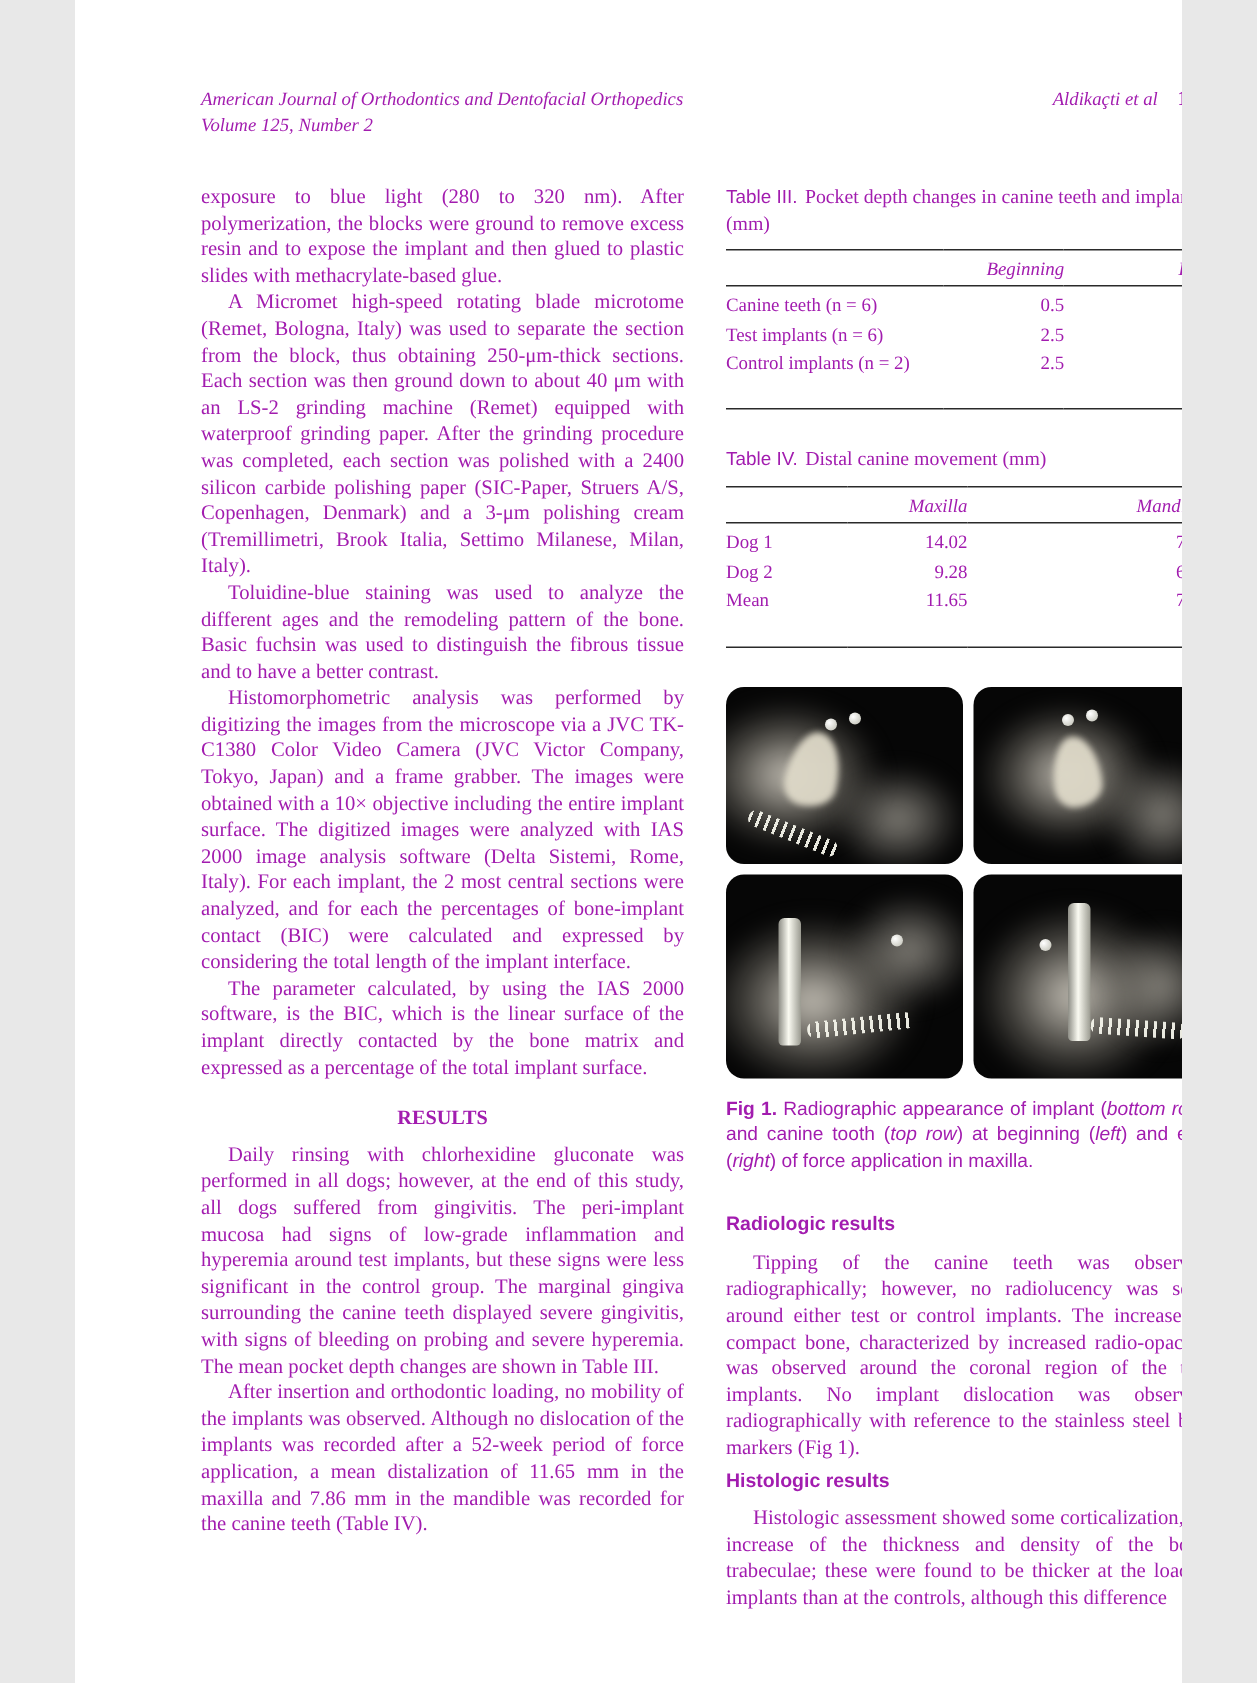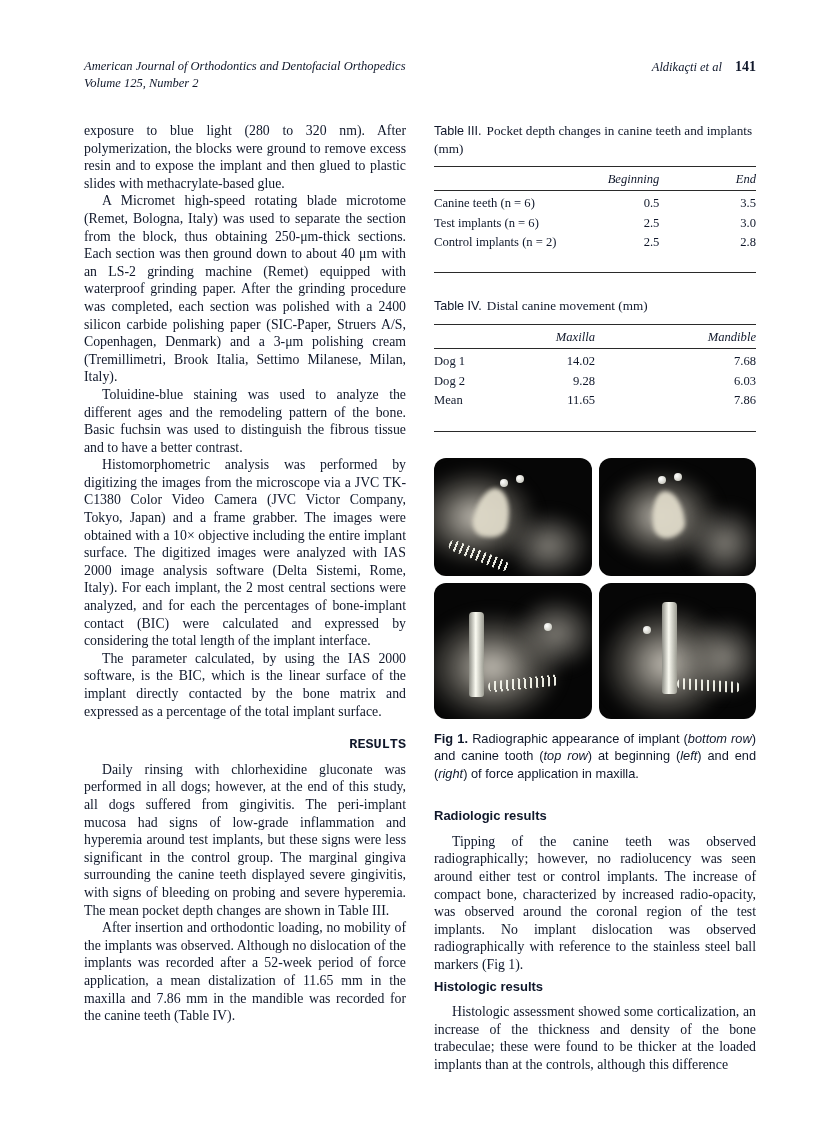--- a/index.html
+++ b/index.html
@@ -1,39 +1,39 @@
 <!DOCTYPE html>
 <html><head>
 <meta charset="utf-8">
 <style>
   html,body{margin:0;padding:0;background:#e8e8e8;}
   .page{
-    position:relative;width:838px;height:1122px;background:#ffffff;
-    font-family:"Liberation Serif", serif;color:#0f172a;overflow:hidden;margin:0 auto;
+    position:relative;width:738px;height:1122px;background:#ffffff;
+    font-family:"Liberation Serif", serif;color:#a21caf;overflow:hidden;margin:0 auto;
   }
   
   .header{
     position:absolute;top:58px;left:84px;width:672px;
     display:flex;justify-content:space-between;align-items:flex-start;
     font-size:12.5px;line-height:1.35;
   }
   .journal-block{font-style:italic;}
   .author-block{font-style:italic;white-space:nowrap;}
   .page-num{font-style:normal;font-weight:bold;font-size:14px;margin-left:10px;}
   
   .columns{
     position:absolute;top:122px;left:84px;width:672px;
     display:flex;gap:28px;
   }
   .col{width:322px;font-size:13.8px;line-height:17.6px;text-align:justify;}
   .para{margin:0;}
   .para.indent{text-indent:18px;}
   .heading-main{
-    font-family:Liberation Mono, monospace;font-weight:bold;
-    font-size:13.5px;margin:16px 0 7px 0;text-align:right;
+    font-family:Liberation Serif, serif;font-weight:bold;
+    font-size:13.5px;margin:16px 0 7px 0;text-align:center;
   }
   .heading-sub{
     font-family:"Liberation Sans", sans-serif;font-weight:bold;
     font-size:13px;margin:24px 0 8px 0;text-align:left;
   }
   .heading-sub.tight{margin-top:4px;}
   
   .table-block{margin-bottom:24px;}
   .table-caption{
     font-size:13.2px;line-height:1.32;text-align:left;margin-bottom:9px;

